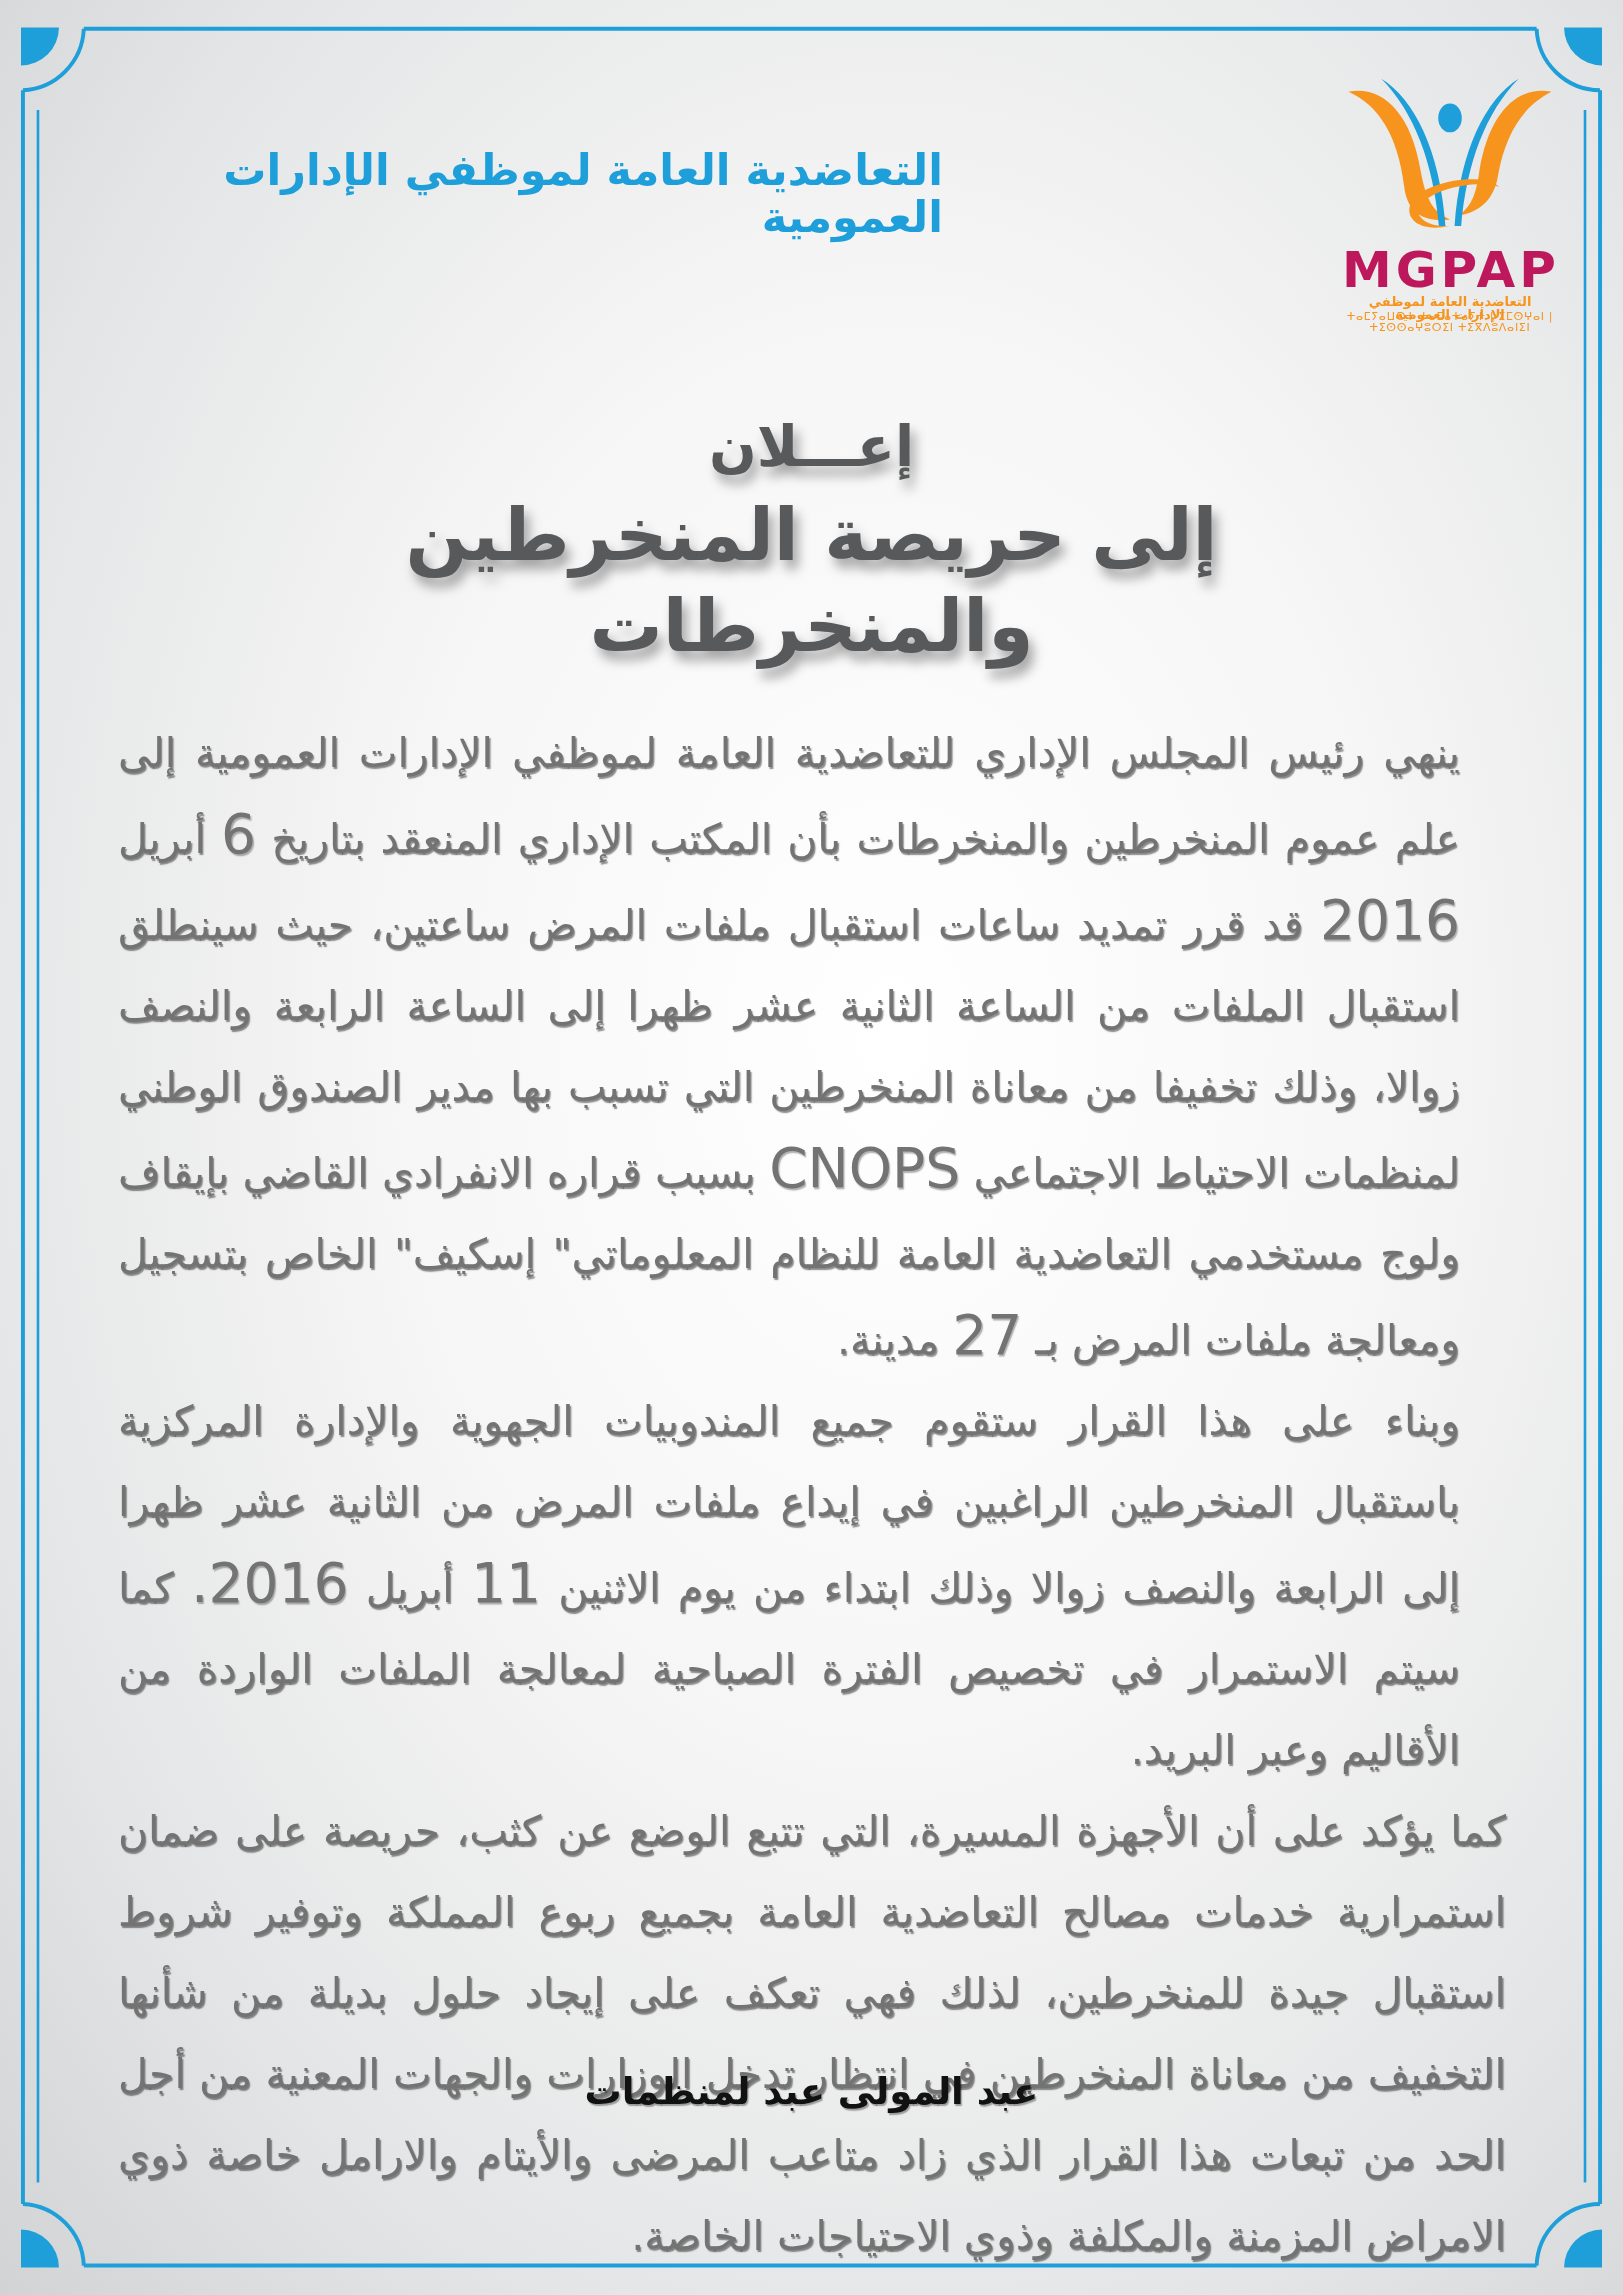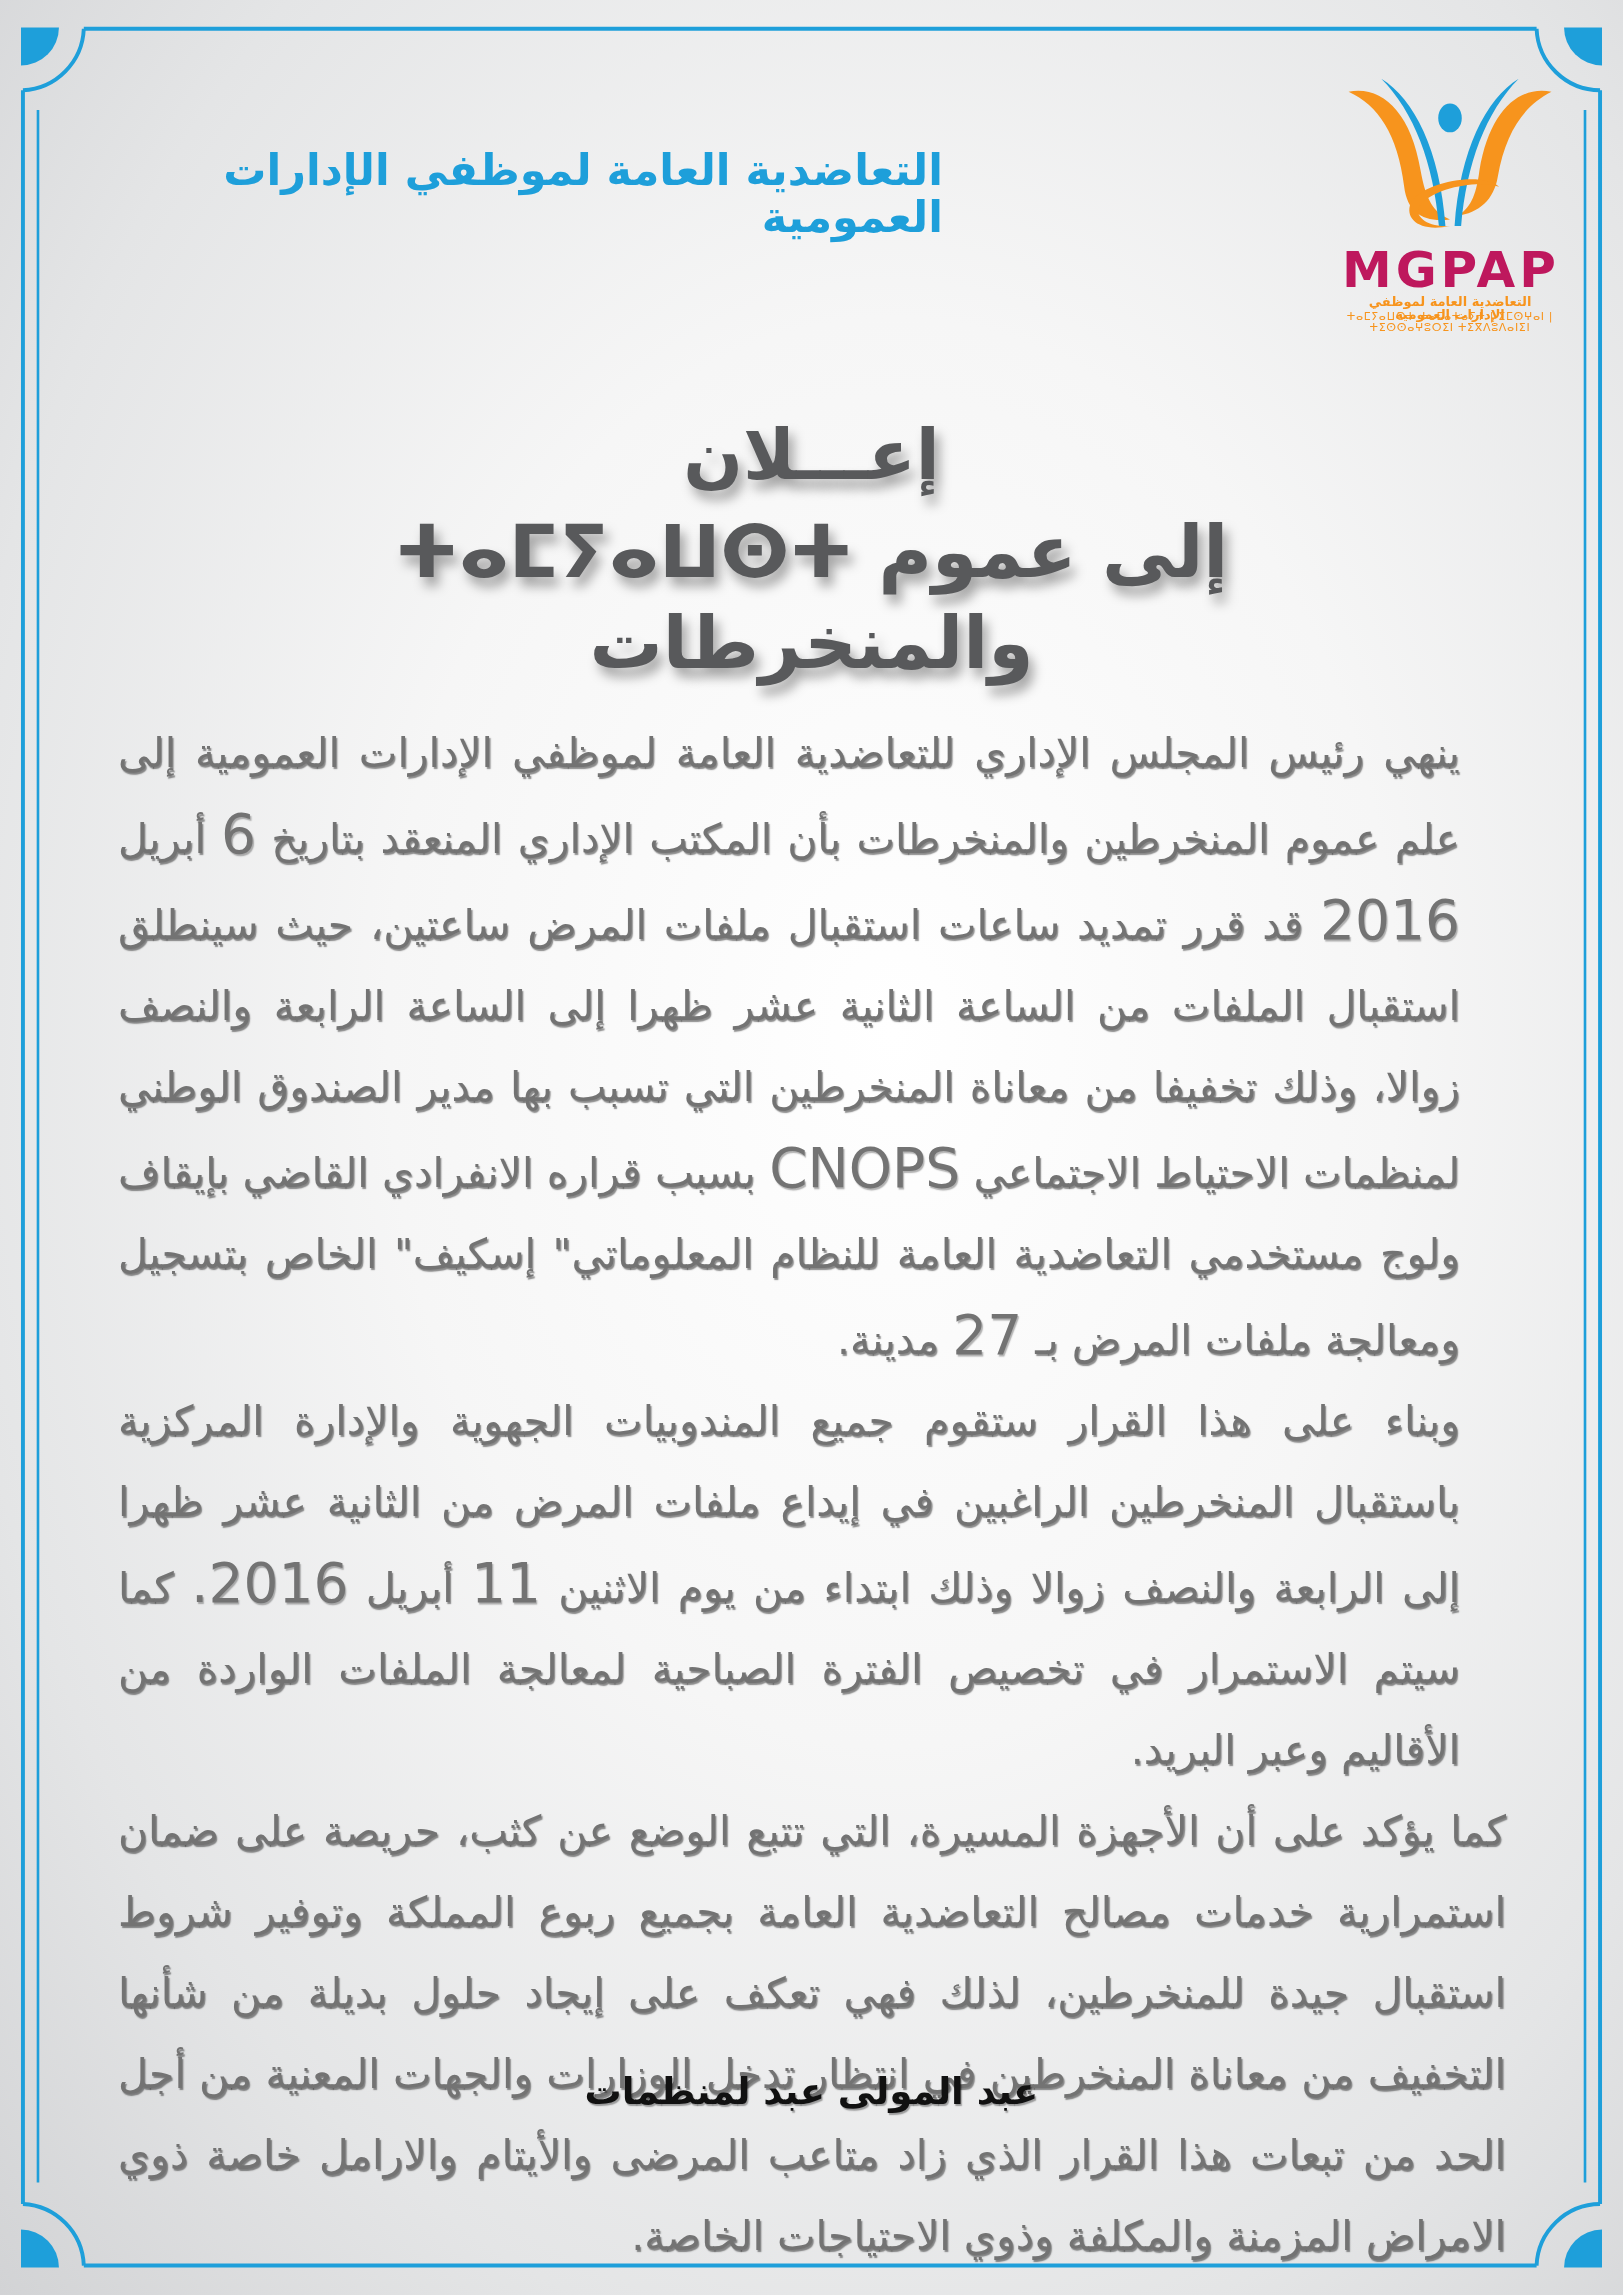--- a/index.html
+++ b/index.html
@@ -27,21 +27,21 @@
   .logo-mgpap { top: 173px; color: #be185d; font-size: 50px; font-weight: bold; letter-spacing: 3.9px; line-height: 1; }
   .logo-ar { top: 223px; color: #f7941d; font-size: 13px; font-weight: bold; direction: rtl; line-height: 1; }
   .logo-tif { top: 239px; color: #f7941d; font-size: 11px; letter-spacing: 0.7px; line-height: 1; }
 
   .title-block {
     position: absolute; left: 196px; top: 412px; width: 1231px;
     direction: rtl; text-align: center; color: #58595b;
     font-weight: bold;
     text-shadow: 5.2px 9.2px 11.8px rgba(0,0,0,0.35);
   }
-  .title-main { font-size: 70px; line-height: 1.25; text-align: center; }
+  .title-main { font-size: 56px; line-height: 1.25; text-align: center; }
   .title-sub { font-size: 73px; line-height: 1.25; margin-top: 6.5px; }
 
   .body-text {
     position: absolute; left: 118px; top: 713px; width: 1388px;
     direction: rtl; text-align: justify; text-align-last: right;
     color: #737373; font-size: 41px; line-height: 81px;
     text-shadow: 1.3px 2px 1.3px rgba(0,0,0,0.45);
   }
   .body-text p { margin: 0; }
   .body-text .indent { padding-right: 46px; }
@@ -97,21 +97,21 @@
 
     <path d="M105,200 C120,170 210,150 240,175 C210,165 140,175 118,205 C110,220 130,238 165,235 C120,245 95,225 105,200 Z" fill="#f7941d"></path>
   </svg>
   <div class="logo-text logo-mgpap">MGPAP</div>
   <div class="logo-text logo-ar">التعاضدية العامة لموظفي الإدارات العمومية</div>
   <div class="logo-text logo-tif">ⵜⴰⵎⵢⴰⵡⵙⵜ ⵜⴰⵎⴰⵜⴰⵢⵜ | ⵉⵎⵙⵖⴰⵏ | ⵜⵉⵙⵙⴰⵖⵓⵔⵉⵏ ⵜⵉⴳⴷⵓⴷⴰⵏⵉⵏ</div>
 </div>
 
 <div class="title-block">
   <div class="title-main">إعـــلان</div>
-  <div class="title-sub">إلى عموم ⵜⴰⵎⵢⴰⵡⵙⵜ والمنخرطات</div>
+  <div class="title-sub">إلى حريصة المنخرطين والمنخرطات</div>
 </div>
 
 <div class="body-text">
   <p class="indent"><span>ينهي رئيس المجلس الإداري للتعاضدية العامة لموظفي الإدارات العمومية إلى علم عموم المنخرطين والمنخرطات بأن المكتب الإداري المنعقد بتاريخ </span><span class="num">6</span><span> أبريل </span><span class="num">2016</span><span> قد قرر تمديد ساعات استقبال ملفات المرض ساعتين، حيث سينطلق استقبال الملفات من الساعة الثانية عشر ظهرا إلى الساعة الرابعة والنصف زوالا، وذلك تخفيفا من معاناة المنخرطين التي تسبب بها مدير الصندوق الوطني لمنظمات الاحتياط الاجتماعي </span><span class="num">CNOPS</span><span> بسبب قراره الانفرادي القاضي بإيقاف ولوج مستخدمي التعاضدية العامة للنظام المعلوماتي" إسكيف" الخاص بتسجيل ومعالجة ملفات المرض بـ </span><span class="num">27</span><span> مدينة.</span></p>
   <p class="indent"><span>وبناء على هذا القرار ستقوم جميع المندوبيات الجهوية والإدارة المركزية باستقبال المنخرطين الراغبين في إيداع ملفات المرض من الثانية عشر ظهرا إلى الرابعة والنصف زوالا وذلك ابتداء من يوم الاثنين </span><span class="num">11</span><span> أبريل </span><span class="num">2016.</span><span>  كما سيتم الاستمرار في تخصيص الفترة الصباحية لمعالجة الملفات الواردة من الأقاليم وعبر البريد.</span></p>
   <p>كما يؤكد على أن الأجهزة المسيرة، التي تتبع الوضع عن كثب، حريصة على ضمان استمرارية خدمات مصالح التعاضدية العامة بجميع ربوع المملكة وتوفير شروط استقبال جيدة للمنخرطين، لذلك فهي تعكف على إيجاد حلول بديلة من شأنها التخفيف من معاناة المنخرطين في انتظار تدخل الوزارات والجهات المعنية من أجل الحد من تبعات هذا القرار الذي زاد متاعب المرضى والأيتام والارامل خاصة ذوي الامراض المزمنة والمكلفة وذوي الاحتياجات الخاصة.</p>
 </div>
 
 <div class="signature">
   <div class="sig-name">عبد المولى عبد لمنظمات</div>

